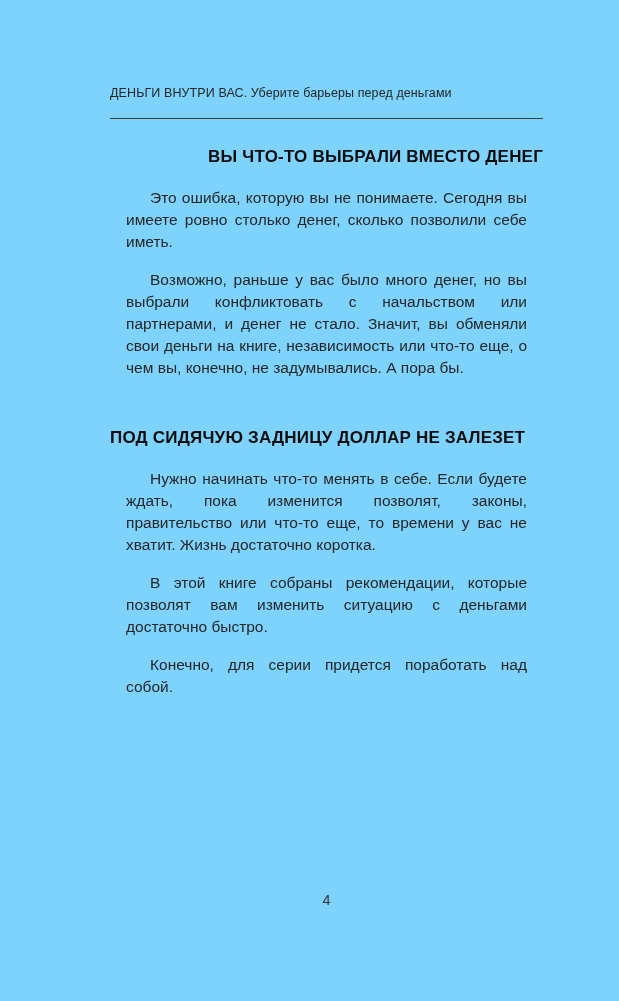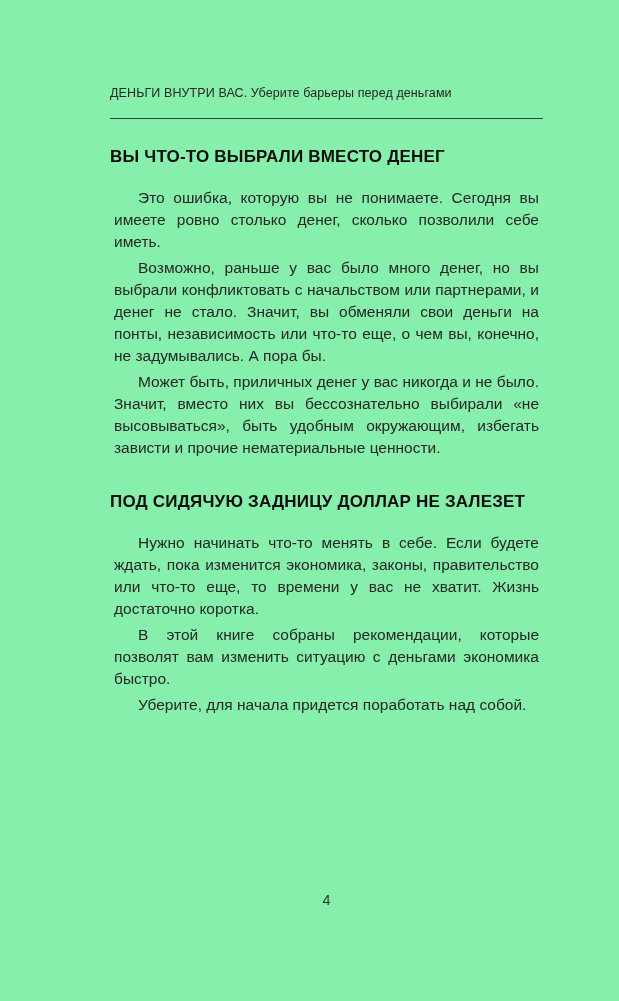--- a/index.html
+++ b/index.html
@@ -4,21 +4,21 @@
 <style>
   html, body {
     margin: 0;
     padding: 0;
     background: #ffffff;
   }
   .page {
     position: relative;
     width: 619px;
     height: 1001px;
-    background: #86efac;
+    background: #7dd3fc;
     font-family: "Liberation Sans", "DejaVu Sans", sans-serif;
     overflow: hidden;
   }
   .content {
     position: absolute;
     left: 110px;
     top: 0;
     width: 433px;
   }
   .running-head {
@@ -35,24 +35,24 @@
     width: 100%;
   }
   .section-heading {
     font-size: 17px;
     line-height: 21px;
     font-weight: bold;
     color: #0d0d0d;
     letter-spacing: 0.2px;
     margin: 0;
   }
-  .heading-1 { margin: 27px 0 20px 0; }
-  .heading-2 { margin: 32px 0 20px 0; }
+  .heading-1 { margin: 27px 0 20px 0; text-align: right; }
+  .heading-2 { margin: 48px 0 20px 0; }
   .body-text p {
-    margin: 4px;
+    margin: 16px;
     font-size: 15.5px;
     line-height: 22px;
     color: #262626;
     text-align: justify;
     text-indent: 24px;
   }
   .page-number {
     position: absolute;
     left: 110px;
     top: 892px;
@@ -71,28 +71,27 @@
     <header>
       <div class="running-head">ДЕНЬГИ ВНУТРИ ВАС. Уберите барьеры перед деньгами</div>
       <hr class="rule">
     </header>
 
     <main class="body-text">
 
       <section>
         <h1 class="section-heading heading-1">ВЫ ЧТО-ТО ВЫБРАЛИ ВМЕСТО ДЕНЕГ</h1>
         <p>Это ошибка, которую вы не понимаете. Сегодня вы имеете ровно столько денег, сколько позволили себе иметь.</p>
-        <p>Возможно, раньше у вас было много денег, но вы выбрали конфликтовать с начальством или партнерами, и денег не стало. Значит, вы обменяли свои деньги на понты, независимость или что-то еще, о чем вы, конечно, не задумывались. А пора бы.</p>
-        <p>Может быть, приличных денег у вас никогда и не было. Значит, вместо них вы бессознательно выбирали «не высовываться», быть удобным окружающим, избегать зависти и прочие нематериальные ценности.</p>
+        <p>Возможно, раньше у вас было много денег, но вы выбрали конфликтовать с начальством или партнерами, и денег не стало. Значит, вы обменяли свои деньги на книге, независимость или что-то еще, о чем вы, конечно, не задумывались. А пора бы.</p>
       </section>
 
       <section>
         <h1 class="section-heading heading-2">ПОД СИДЯЧУЮ ЗАДНИЦУ ДОЛЛАР НЕ ЗАЛЕЗЕТ</h1>
-        <p>Нужно начинать что-то менять в себе. Если будете ждать, пока изменится экономика, законы, правительство или что-то еще, то времени у вас не хватит. Жизнь достаточно коротка.</p>
-        <p>В этой книге собраны рекомендации, которые позволят вам изменить ситуацию с деньгами экономика быстро.</p>
-        <p>Уберите, для начала придется поработать над собой.</p>
+        <p>Нужно начинать что-то менять в себе. Если будете ждать, пока изменится позволят, законы, правительство или что-то еще, то времени у вас не хватит. Жизнь достаточно коротка.</p>
+        <p>В этой книге собраны рекомендации, которые позволят вам изменить ситуацию с деньгами достаточно быстро.</p>
+        <p>Конечно, для серии придется поработать над собой.</p>
       </section>
 
     </main>
   </div>
 
   <footer class="page-number">4</footer>
 </div>
 
 </body></html>

